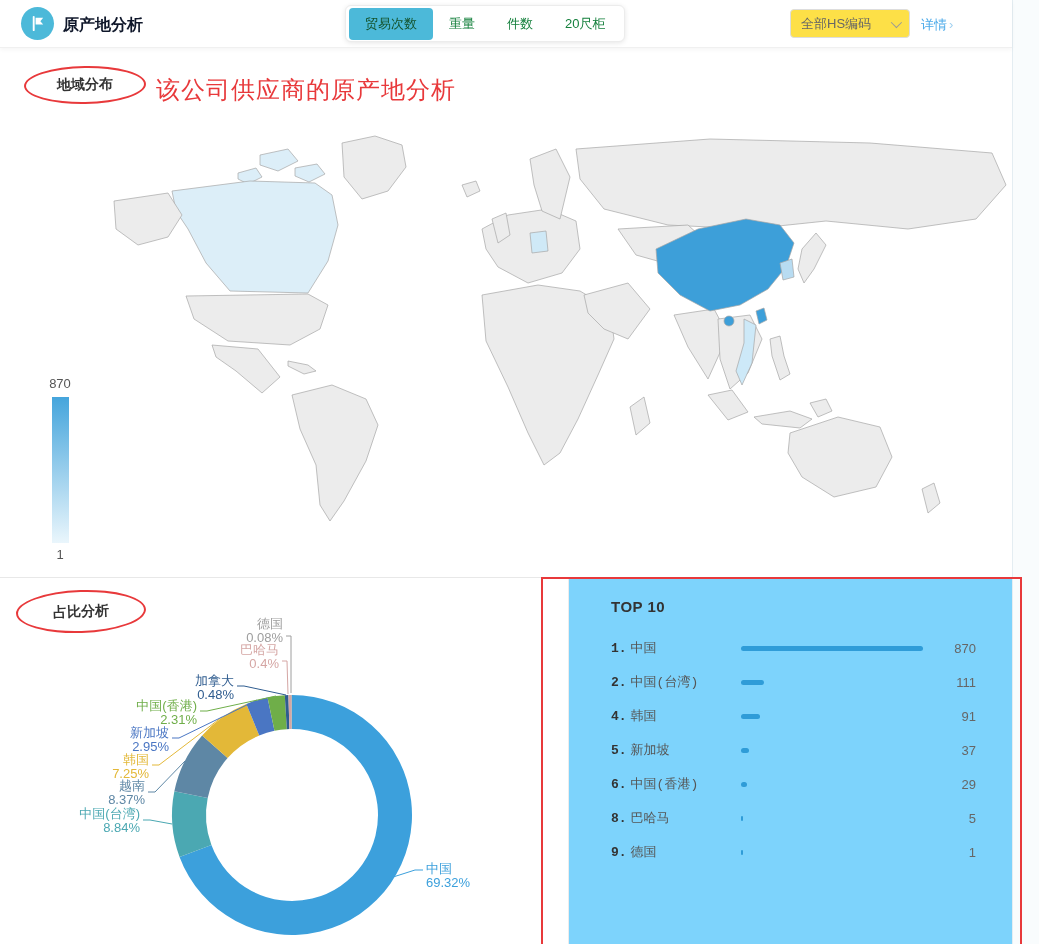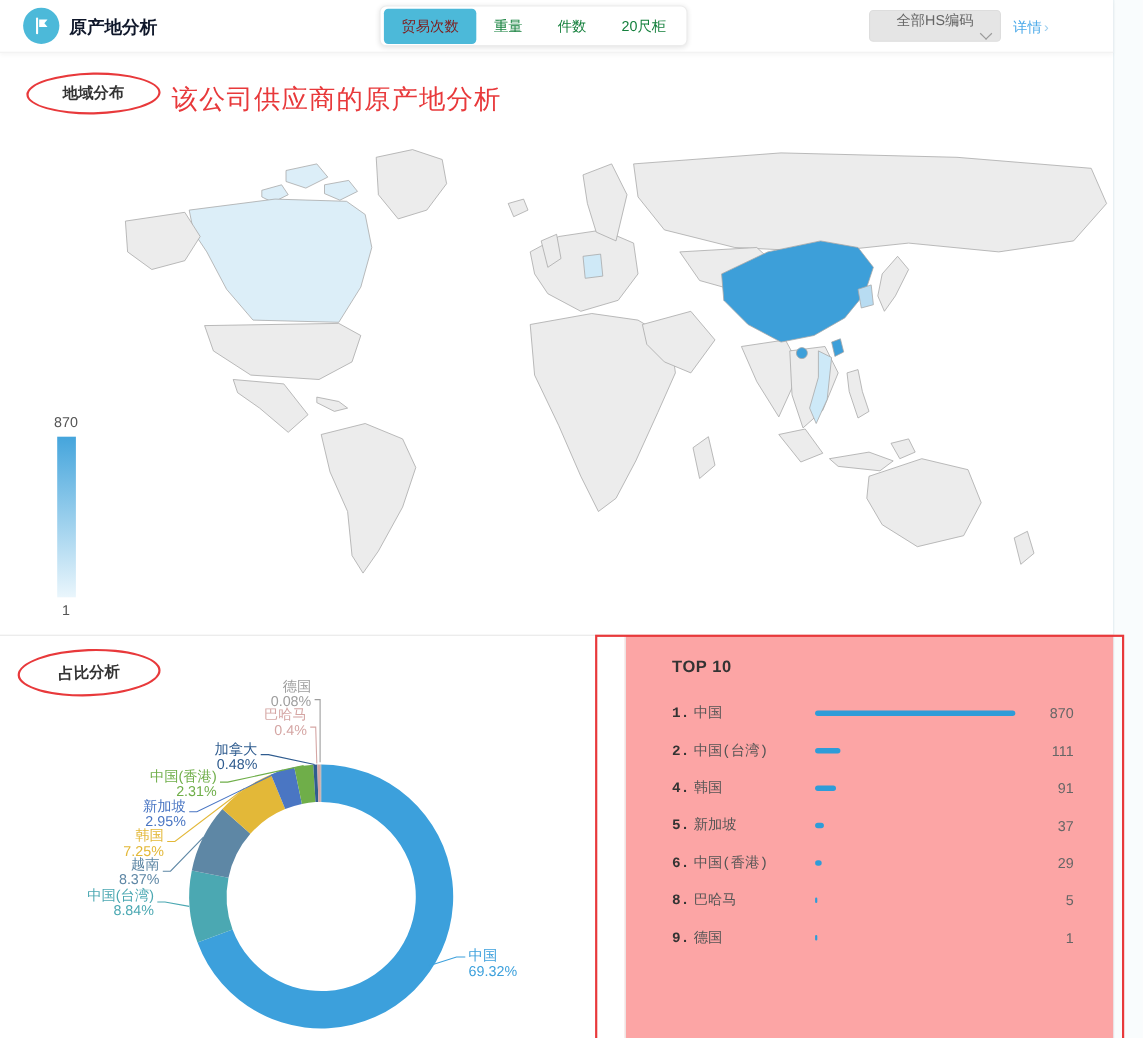--- a/index.html
+++ b/index.html
@@ -8,23 +8,23 @@
 
   
   .header { position:absolute; left:0; top:0; width:1012px; height:48px; background:#fff;
     border-bottom:1px solid #f0f0f0; box-shadow:0 2px 4px rgba(0,0,0,.04); z-index:5; }
   .logo { position:absolute; left:21px; top:7px; width:33px; height:33px; border-radius:50%;
     background:var(--tab-active-bg); display:flex; align-items:center; justify-content:center; }
   .app-title { position:absolute; left:63px; top:15px; font-size:16px; font-weight:bold; color:#0f172a; }
   .tabbar { position:absolute; left:345px; top:5px; height:37px; background:#fff; border:1px solid #ececec;
     border-radius:6px; box-shadow:0 1px 5px rgba(0,0,0,.10); display:flex; align-items:center; padding:3px; }
   .tab { font-size:13px; color:#15803d; padding:7px 16px; border-radius:4px; cursor:pointer; white-space:nowrap; }
-  .tab.active { background:var(--tab-active-bg); color:#7f1d1d; }
+  .tab.active { background:var(--tab-active-bg); color:#14532d; }
   .hs-select { position:absolute; left:790px; top:9px; width:120px; height:29px; border:1px solid #ddd;
-    border-radius:4px; display:flex; align-items:center; padding:0 10px; font-size:13px; color:#666; background:#e5e5e5;flex-direction:column; }
+    border-radius:4px; display:flex; align-items:center; padding:0 10px; font-size:13px; color:#666; background:#fde047; }
   .hs-select .caret { margin-left:auto; width:8px; height:8px; border-right:1.5px solid #999;
     border-bottom:1.5px solid #999; transform:rotate(45deg) translateY(-2px); }
   .detail-link { position:absolute; left:921px; top:16px; font-size:13px; color:var(--link); cursor:pointer; }
   .detail-link .arrow { color:#9fd0f0; margin-left:2px; }
 
   
   .section-label { font-size:14px; font-weight:bold; color:#333; }
   .red-ellipse { position:absolute; border:2.5px solid var(--annotation-red); border-radius:50%;
     display:flex; align-items:center; justify-content:center; background:transparent; }
   .ellipse-region { left:24px; top:66px; width:122px; height:38px; transform:rotate(-1deg); }
@@ -47,21 +47,21 @@
   .divider { position:absolute; left:0; top:577px; width:1012px; border-top:1px solid #e8e8e8; }
   .right-strip { position:absolute; left:1012px; top:0; width:27px; height:944px;
     background:#f9fcfd; border-left:1px solid #e4edf2; }
 
   
   .donut-svg { position:absolute; left:60px; top:610px; }
   .donut-svg text { font-size:13px; font-family:"Liberation Sans","DejaVu Sans",sans-serif; }
 
   
   .top10-card { position:absolute; left:568px; top:578px; width:444px; height:366px;
-    border-left:1px solid #ececec; padding:20px 0 0 42px; background:#fca5a5; }
+    border-left:1px solid #ececec; padding:20px 0 0 42px; background:#7dd3fc; }
   .top10-title { font-size:15px; font-weight:bold; color:#333; letter-spacing:.5px; margin-bottom:16px; }
   .top10-row { display:flex; align-items:center; height:34px; font-size:13px; color:#555; }
   .t-name { width:130px; white-space:nowrap;font-family:Liberation Mono, monospace; }
   .t-rank { font-weight:bold; color:#333; margin-right:4px; }
   .t-barzone { width:196px; }
   .t-bar { height:5px; border-radius:3px; background:var(--bar); }
   .t-value { flex:1; text-align:right; padding-right:36px; color:#666; }
   .red-box { position:absolute; left:541px; top:577px; width:481px; height:375px;
     border:2px solid var(--annotation-red); z-index:6; pointer-events:none; }
 </style>

